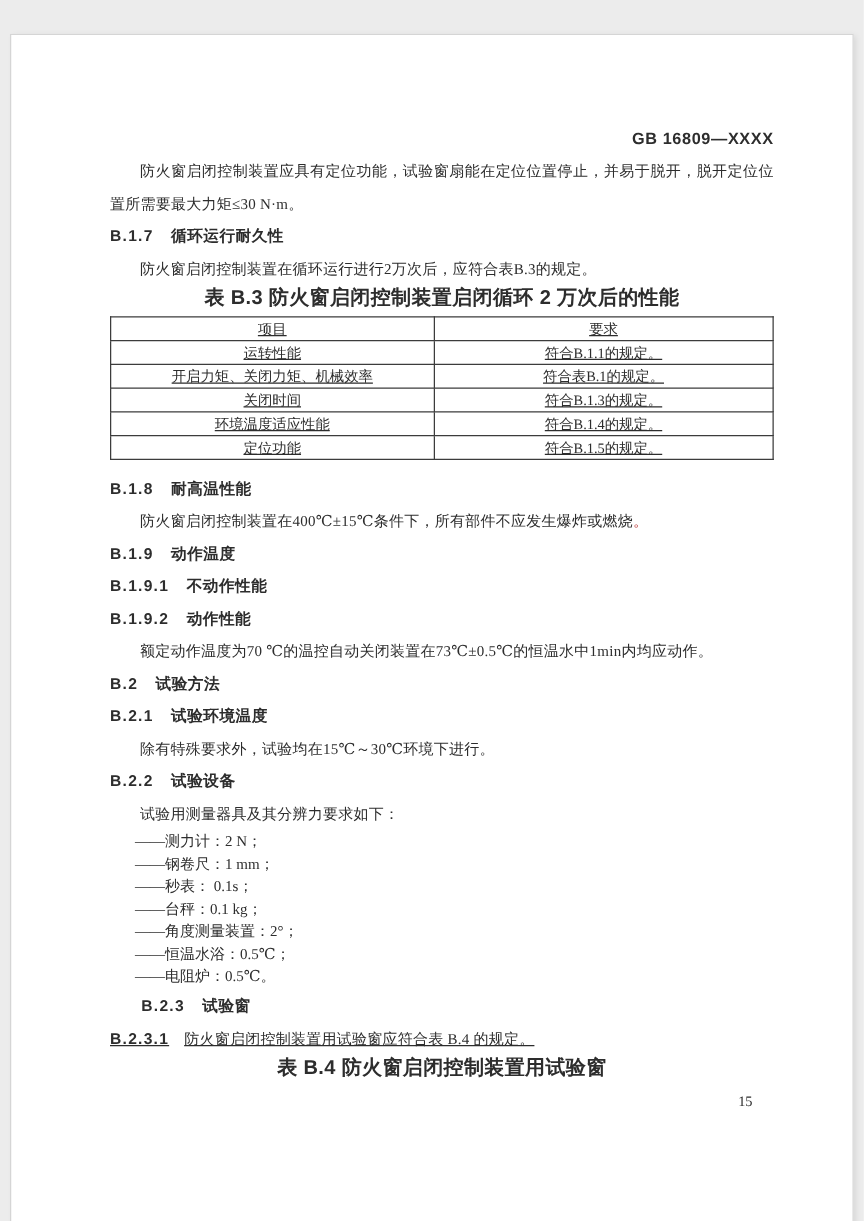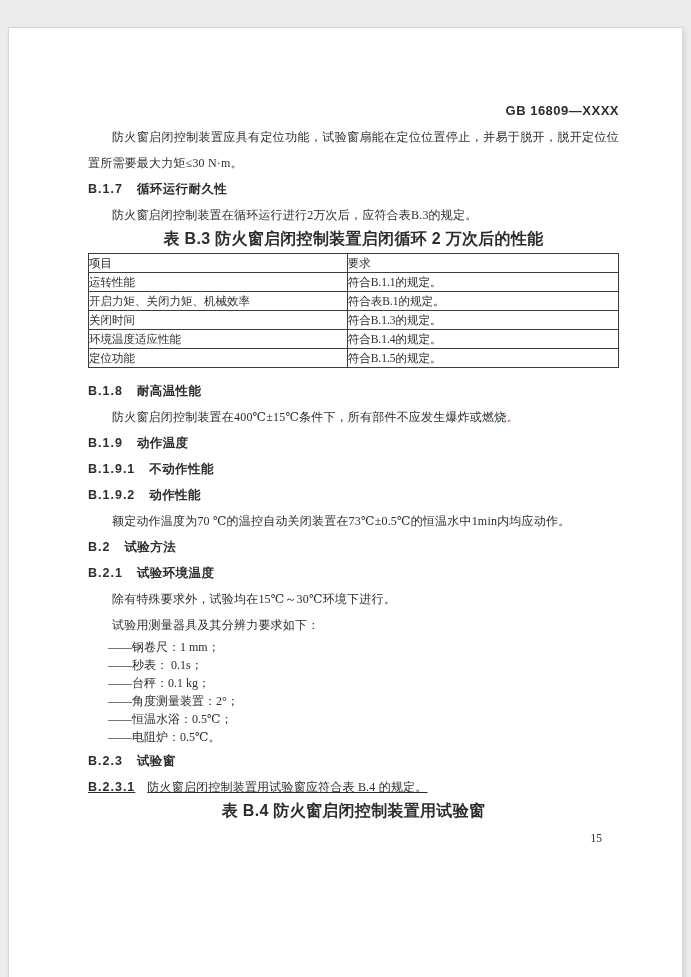--- a/index.html
+++ b/index.html
@@ -68,25 +68,26 @@
   table.spec {
     width: 100%;
     border-collapse: collapse;
     table-layout: fixed;
     margin-bottom: 10px;
   }
   table.spec td, table.spec th {
     border: 1px solid #3c3c3c;
     height: 18px;
     padding: 0;
-    text-align: left;
+    text-align: center;
     vertical-align: middle;
     font-weight: normal;
     font-size: 11.5px;
     font-family: "Liberation Serif", "DejaVu Serif", serif;
+    text-decoration: underline;
   }
   table.spec {
     border: 1.5px solid #2c2c2c;
   }
   .col-item { width: 48.8%; }
   .col-req  { width: 51.2%; }
   .dash-list {
     margin: 0;
     padding-left: 20px;
     font-size: 12px;
@@ -102,21 +103,21 @@
     text-decoration: underline;
   }
   .clause-num {
     font-family: "Liberation Sans", "DejaVu Sans", sans-serif;
     font-weight: bold;
     font-size: 12.5px;
     margin-right: 12px;
     letter-spacing: 1px;
   }
   .red-mark { color: #b22222; }
-  .mt2 { margin-top: 2px; }
+  .mt2 { margin-top: 2px; margin-left: 25px; }
   .page-number {
     text-align: right;
     padding-right: 17px;
     line-height: 26px;
     font-size: 11.5px;
   }
 </style>
 </head>
 <body>
 
@@ -187,23 +188,27 @@
 
     <div class="heading">
       <span class="hnum">B.2</span><span>试验方法</span>
     </div>
 
     <div class="heading">
       <span class="hnum">B.2.1</span><span>试验环境温度</span>
     </div>
     <p class="para">除有特殊要求外，试验均在15℃～30℃环境下进行。</p>
 
+    <div class="heading">
+      <span class="hnum">B.2.2</span><span>试验设备</span>
+    </div>
     <p class="para">试验用测量器具及其分辨力要求如下：</p>
 
     <ul class="dash-list">
+      <li>——测力计：2 N；</li>
       <li>——钢卷尺：1 mm；</li>
       <li>——秒表： 0.1s；</li>
       <li>——台秤：0.1 kg；</li>
       <li>——角度测量装置：2°；</li>
       <li>——恒温水浴：0.5℃；</li>
       <li>——电阻炉：0.5℃。</li>
     </ul>
 
     <div class="heading mt2">
       <span class="hnum">B.2.3</span><span>试验窗</span>

